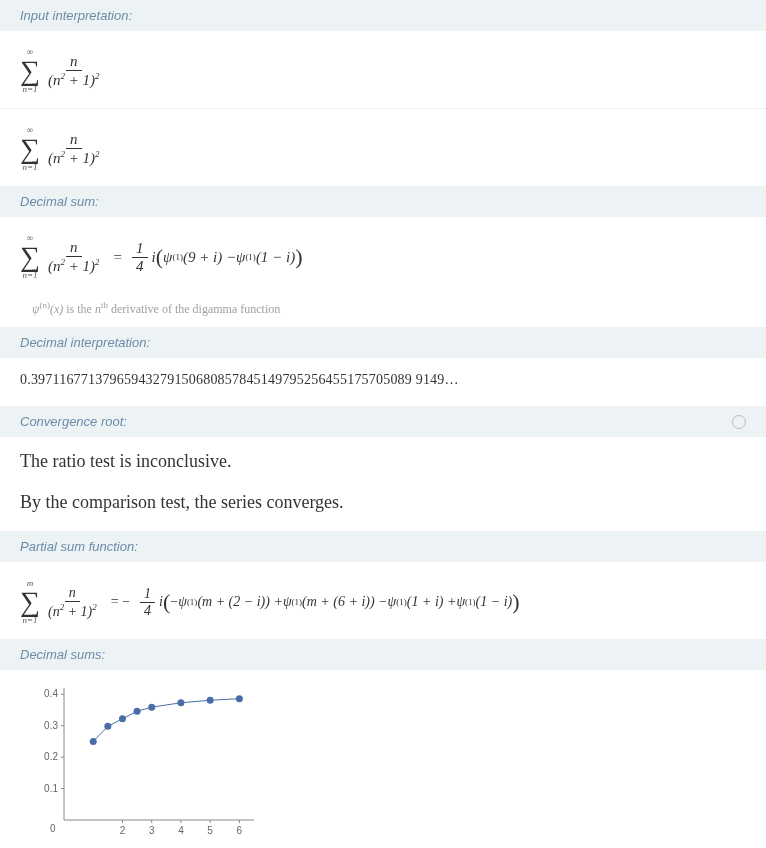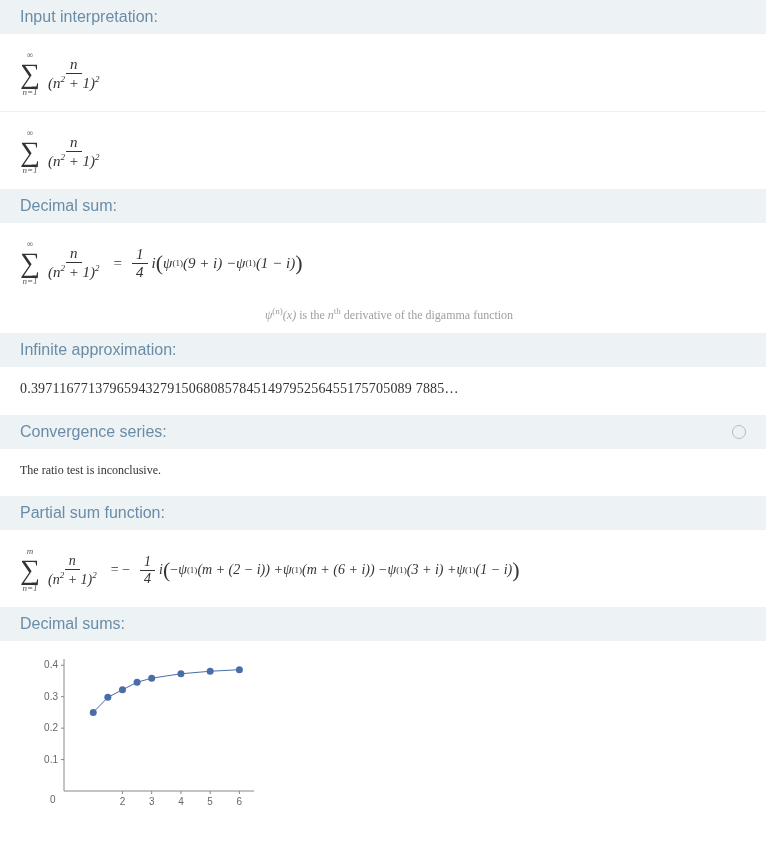--- a/index.html
+++ b/index.html
@@ -1,21 +1,21 @@
 <!DOCTYPE html>
 <html><head>
 <meta charset="utf-8">
 <style>
   * { margin:0; padding:0; box-sizing:border-box; }
   body { font-family:"Segoe UI",Arial,sans-serif; background:#fff; width:766px; }
-  .section-header { background:#edf2f4; color:#6a8ca8; font-size:16px; padding:8px 12px 8px 20px; display:flex; align-items:center; justify-content:space-between; }
+  .section-header { background:#edf2f4; color:#6a8ca8; font-size:13px; padding:8px 12px 8px 20px; display:flex; align-items:center; justify-content:space-between;font-style:italic; }
   .content { padding:10px 20px 14px 20px; background:#fff; }
   .math { font-family:"Times New Roman",Georgia,serif; font-size:15px; color:#333; }
-  .footnote { text-align:center; color:#a0a0a0; font-size:12px; font-family:"Times New Roman",Georgia,serif; padding:6px 20px 10px 32px; }
-  .result-line { font-family:"Times New Roman",Georgia,serif; color:#333; font-size:12px; padding:4px 0; }
+  .footnote { text-align:left; color:#a0a0a0; font-size:12px; font-family:"Times New Roman",Georgia,serif; padding:6px 20px 10px 32px; }
+  .result-line { font-family:"Times New Roman",Georgia,serif; color:#333; font-size:18px; padding:4px 0; }
   .sum { display:inline-flex; align-items:center; }
   .sum-op { display:flex; flex-direction:column; align-items:center; font-size:28px; line-height:1; }
   .sum-op .lim { font-size:9px; font-style:italic; color:#555; }
   .frac { display:inline-flex; flex-direction:column; align-items:center; margin:0 4px; vertical-align:middle; }
   .frac .num { border-bottom:1px solid #333; padding:0 4px; font-style:italic; }
   .frac .den { padding:0 4px; font-style:italic; }
   .frac .den sup, .frac .num sup { font-size:9px; }
   .eq { margin:0 6px; }
   .ital { font-style:italic; }
   .sup { font-size:9px; vertical-align:super; }
@@ -84,32 +84,33 @@
       <span class="sup">(1)</span>
       <span class="ital">(1 − i)</span>
     <span style="font-size:22px;">)</span>
   </div>
 </div>
 <div class="footnote">
   <span class="ital">ψ</span><span class="sup">(n)</span><span class="ital">(x)</span><span> is the </span><span class="ital">n</span><span class="sup">th</span><span> derivative of the digamma function</span>
 </div>
 
 <div class="section-header">
-  <span>Infinite approximation:</span>
+  <span>Decimal interpretation:</span>
 </div>
 <div class="content">
-  <div class="result-line" style="font-size:14px; letter-spacing:0.2px;">0.39711677137965943279150680857845149795256455175705089 7885…</div>
+  <div class="result-line" style="font-size:14px; letter-spacing:0.2px;">0.39711677137965943279150680857845149795256455175705089 9149…</div>
 </div>
 
 <div class="section-header">
-  <span>Convergence series:</span>
+  <span>Convergence root:</span>
   <span class="small-circle"></span>
 </div>
 <div class="content">
   <div class="result-line">The ratio test is inconclusive.</div>
+  <div class="result-line" style="margin-top:12px;">By the comparison test, the series converges.</div>
 </div>
 
 <div class="section-header">
   <span>Partial sum function:</span>
 </div>
 <div class="content">
   <div class="math sum" style="font-size:14px;">
     <div class="sum-op">
       <span class="lim ital">m</span>
       <span>∑</span>
@@ -128,21 +129,21 @@
     <span style="font-size:22px;">(</span>
     <span>−</span>
     <span class="ital">ψ</span>
       <span class="sup">(1)</span>
       <span class="ital">(m + (2 − i)) + </span>
     <span class="ital">ψ</span>
       <span class="sup">(1)</span>
       <span class="ital">(m + (6 + i)) − </span>
     <span class="ital">ψ</span>
       <span class="sup">(1)</span>
-      <span class="ital">(3 + i) + </span>
+      <span class="ital">(1 + i) + </span>
     <span class="ital">ψ</span>
       <span class="sup">(1)</span>
       <span class="ital">(1 − i)</span>
     <span style="font-size:22px;">)</span>
   </div>
 </div>
 
 <div class="section-header">
   <span>Decimal sums:</span>
 </div>

